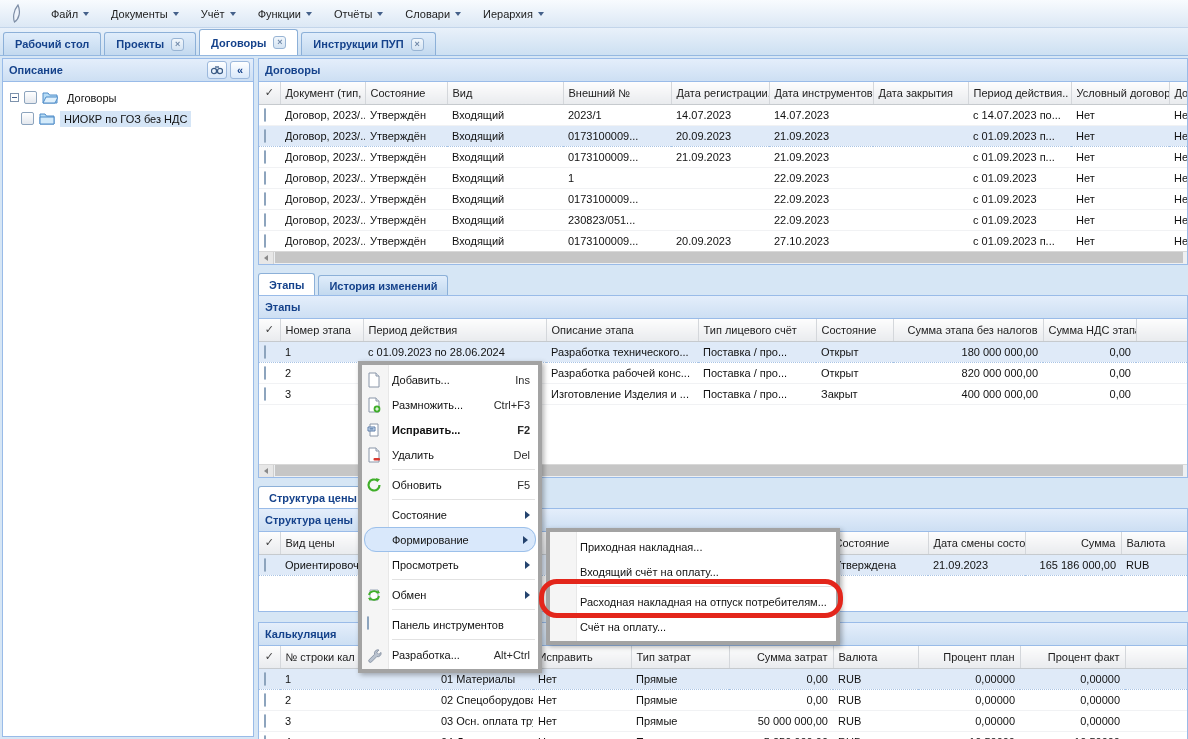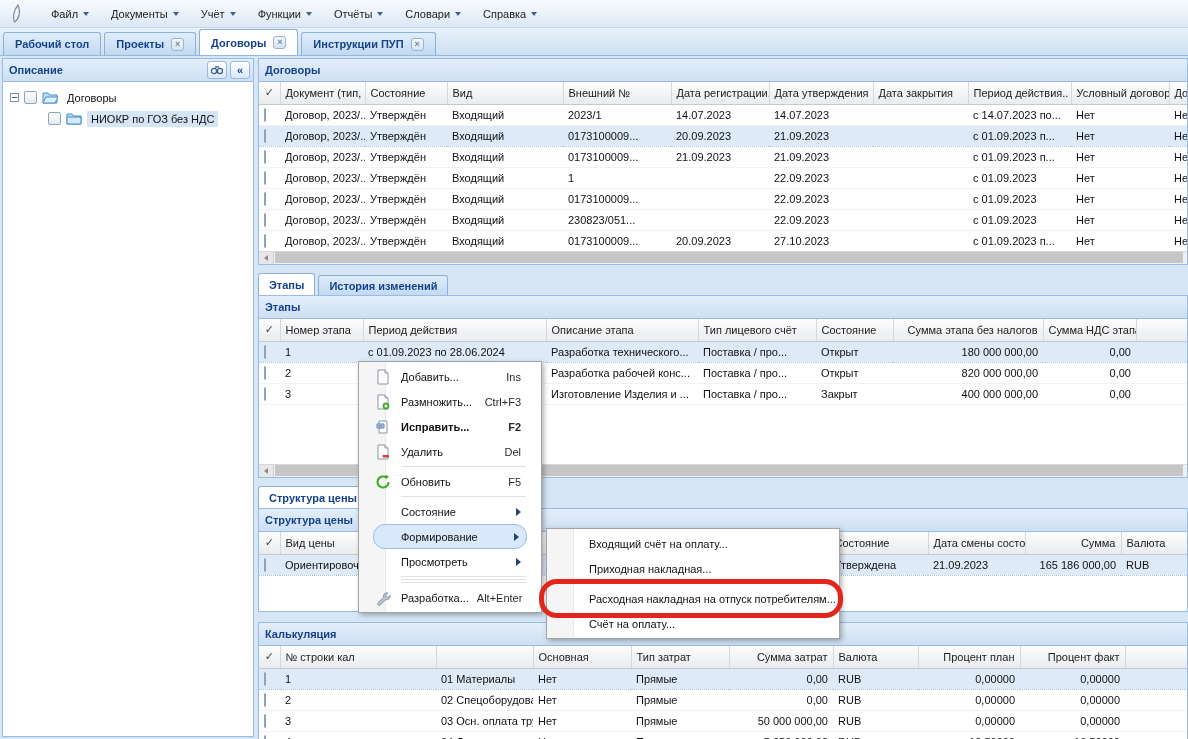--- a/index.html
+++ b/index.html
@@ -19,21 +19,21 @@
 .content{position:absolute;top:56px;left:0;right:0;bottom:0}
 .panel{border:1px solid #99bbe8;background:#fff;overflow:hidden}
 .panel-hd{height:23px;background:linear-gradient(#e4eefb,#cddff3);border-bottom:1px solid #99bbe8;color:#15428b;font-weight:bold;padding:5px 6px 0;position:relative}
 .hier{position:absolute;left:2px;top:2px;bottom:2px;width:252px}
 .main{position:absolute;left:258px;top:2px;right:0;bottom:0;overflow:hidden}
 .hd-btns{position:absolute;right:3px;top:2px;display:flex;gap:3px}
 .hd-btn{width:20px;height:18px;border:1px solid #9cb8dc;border-radius:3px;background:linear-gradient(#ffffff,#d9e8fa);display:flex;align-items:center;justify-content:center;color:#15428b;font-weight:bold;font-size:11px;line-height:1}
 
 .tree{padding:5px 0;background:#fff}
 .tnode{height:21px;display:flex;align-items:center;gap:5px;padding-left:7px;white-space:nowrap}
-.tnode.child{padding-left:45px}
+.tnode.child{padding-left:18px}
 .expander{width:9px;height:9px;border:1px solid #7e93ad;background:#fff;position:relative;flex:none}
 .expander:after{content:"";position:absolute;left:1px;right:1px;top:3px;height:1px;background:#44608a}
 .cbx{width:13px;height:13px;border:1px solid #8da4bd;background:linear-gradient(#ffffff,#e4e8ee);border-radius:2px;flex:none}
 .tlabel{padding:2px 4px}
 .tlabel.sel{background:#d5e5f6}
 
 .grid-wrap{overflow:hidden;position:relative;background:#fff}
 table.grid{border-collapse:collapse;table-layout:fixed;width:994px}
 .grid th{height:22px;background:linear-gradient(#fdfdfd,#e9ebee);border-right:1px solid #d4d7db;border-bottom:1px solid #c6cace;font-weight:normal;text-align:left;padding:0 5px;overflow:hidden;white-space:nowrap;color:#212121;font-size:11px}
 .grid th.c{text-align:center;color:#444}
@@ -44,21 +44,21 @@
 
 .hscroll{height:13px;background:#eef0f2;border-top:1px solid #d8d8d8;position:relative}
 .hs-btn{position:absolute;left:0;top:0;width:15px;height:12px;background:#e7e7e7;border-right:1px solid #d0d0d0;display:flex;align-items:center;justify-content:center}
 .hs-btn:after{content:"";width:0;height:0;border-top:3px solid transparent;border-bottom:3px solid transparent;border-right:4px solid #8a8a8a}
 .hs-thumb{position:absolute;left:16px;top:0;bottom:1px;right:4px;background:#c6c6c6}
 
 .subtabs{display:flex;gap:3px;margin-top:8px;height:22px;align-items:flex-end}
 .stab{height:20px;display:flex;align-items:center;padding:0 10px;border:1px solid #8cb0d8;border-bottom:none;border-radius:3px 3px 0 0;background:linear-gradient(#e0edfb,#c3d9ef);font-weight:bold;color:#15428b}
 .stab.active{background:#fff;height:22px}
 
-.ctx-menu{position:absolute;background:#fff;border:1px solid #a3a3a3;box-shadow:2px 2px 5px rgba(0,0,0,.3);padding:2px 12px;z-index:40}
+.ctx-menu{position:absolute;background:#fff;border:4px solid #a3a3a3;box-shadow:2px 2px 5px rgba(0,0,0,.3);padding:2px 0;z-index:40}
 .ctx-menu:before{content:"";position:absolute;left:0;top:0;bottom:0;width:26px;background:#f5f5f5;border-right:1px solid #e8e8e8}
 .mi{position:relative;height:25px;display:flex;align-items:center;padding:0 8px 0 4px;gap:8px}
 .mi .ic{width:18px;height:16px;flex:none;position:relative;z-index:1}
 .mi-label{flex:1;position:relative;z-index:1;white-space:nowrap}
 .mi-sc{color:#2a2a2a;white-space:nowrap}
 .mi.hl{background:#d9e8fb;outline:1px solid #9cc0ea;outline-offset:-1px;border-radius:12px;margin:0 2px;padding-left:2px}
 .mi.bold .mi-label,.mi.bold .mi-sc{font-weight:bold}
 .mi-sep{height:1px;background:#e2e2e2;margin:2px 3px 2px 30px}
 .mi-arrow{width:0;height:0;border-top:4px solid transparent;border-bottom:4px solid transparent;border-left:5px solid #24436e;flex:none}
 .annotation{position:absolute;border:5px solid #e3261b;border-radius:18px;z-index:60;pointer-events:none;background:transparent}
@@ -89,21 +89,21 @@
       </div>
       <div class="mb-item">
         <span>Отчёты</span>
         <span class="caret"></span>
       </div>
       <div class="mb-item">
         <span>Словари</span>
         <span class="caret"></span>
       </div>
       <div class="mb-item">
-        <span>Справка</span>
+        <span>Иерархия</span>
         <span class="caret"></span>
       </div>
     </div>
 </div>
 
 <div class="tabstrip" id="tabstrip">
     <div class="tab">
       <span>Рабочий стол</span>
     </div>
     <div class="tab">
@@ -177,21 +177,21 @@
               <col style="width: 84px;">
             </colgroup>
             <thead>
               <tr>
                 <th class="c">✓</th>
                 <th class="">Документ (тип, №</th>
                 <th class="">Состояние</th>
                 <th class="">Вид</th>
                 <th class="">Внешний №</th>
                 <th class="">Дата регистрации.</th>
-                <th class="">Дата утверждения</th>
+                <th class="">Дата инструментов</th>
                 <th class="">Дата закрытия</th>
                 <th class="">Период действия..</th>
                 <th class="">Условный договор</th>
                 <th class="">Дог</th>
               </tr>
             </thead>
             <tbody>
               <tr>
                 <td><span class="cbx"></span></td>
                 <td>Договор, 2023/...</td>
@@ -425,21 +425,21 @@
               <col style="width: 85px;">
               <col style="width: 102px;">
               <col style="width: 105px;">
               <col style="width: 128px;">
             </colgroup>
             <thead>
               <tr>
                 <th class="c">✓</th>
                 <th class="">№ строки кал</th>
                 <th class=""></th>
-                <th class="">Основная</th>
+                <th class="">Исправить</th>
                 <th class="">Тип затрат</th>
                 <th class=" r">Сумма затрат</th>
                 <th class="">Валюта</th>
                 <th class=" r">Процент план</th>
                 <th class=" r">Процент факт</th>
                 <th class=""></th>
               </tr>
             </thead>
             <tbody>
               <tr class="sel">
@@ -554,40 +554,55 @@
     <span class="ic"></span>
     <span class="mi-label">Формирование</span>
     <span class="mi-arrow"></span>
   </div>
   <div class="mi">
     <span class="ic"></span>
     <span class="mi-label">Просмотреть</span>
     <span class="mi-arrow"></span>
   </div>
   <div class="mi-sep"></div>
+  <div class="mi">
+    <span class="ic"><svg width="16" height="16" viewBox="0 0 16 16">
+          <path d="M4 3 h8 v10 H4 Z" fill="#fff" stroke="#9aa6b8"></path>
+          <path d="M3 8 a5 4.5 0 0 1 9 -2" fill="none" stroke="#3fae29" stroke-width="1.8"></path>
+          <path d="M12 3 l2 3 -3.4 .4 Z" fill="#3fae29"></path>
+          <path d="M13 9 a5 4.5 0 0 1 -9 2" fill="none" stroke="#3fae29" stroke-width="1.8"></path>
+          <path d="M4 14 l-2 -3 3.4 -.4 Z" fill="#3fae29"></path>
+        </svg></span>
+    <span class="mi-label">Обмен</span>
+    <span class="mi-arrow"></span>
+  </div>
   <div class="mi-sep"></div>
+  <div class="mi">
+    <span class="ic"><span class="cbx" style="margin:1px 0 0 1px"></span></span>
+    <span class="mi-label">Панель инструментов</span>
+  </div>
   <div class="mi-sep"></div>
   <div class="mi">
     <span class="ic"><svg width="16" height="16" viewBox="0 0 16 16">
           <path d="M13 3 a3.4 3.4 0 0 0 -4.4 4.3 L3.2 12.6 a1.6 1.6 0 0 0 2.3 2.3 L10.8 9.6 A3.4 3.4 0 0 0 15 5.4 l-2.2 2 -2 -2.1 Z" fill="#b9c2cf" stroke="#7e8a9c" stroke-width=".8"></path>
         </svg></span>
     <span class="mi-label">Разработка...</span>
-    <span class="mi-sc">Alt+Enter</span>
+    <span class="mi-sc">Alt+Ctrl</span>
   </div>
 </div>
 
 <div class="ctx-menu" style="left:546px;top:528px;width:294px;z-index:50">
+  <div class="mi">
+    <span class="ic"></span>
+    <span class="mi-label">Приходная накладная...</span>
+  </div>
   <div class="mi">
     <span class="ic"></span>
     <span class="mi-label">Входящий счёт на оплату...</span>
   </div>
-  <div class="mi">
-    <span class="ic"></span>
-    <span class="mi-label">Приходная накладная...</span>
-  </div>
   <div class="mi-sep"></div>
   <div class="mi">
     <span class="ic"></span>
     <span class="mi-label">Расходная накладная на отпуск потребителям...</span>
   </div>
   <div class="mi">
     <span class="ic"></span>
     <span class="mi-label">Счёт на оплату...</span>
   </div>
 </div>

